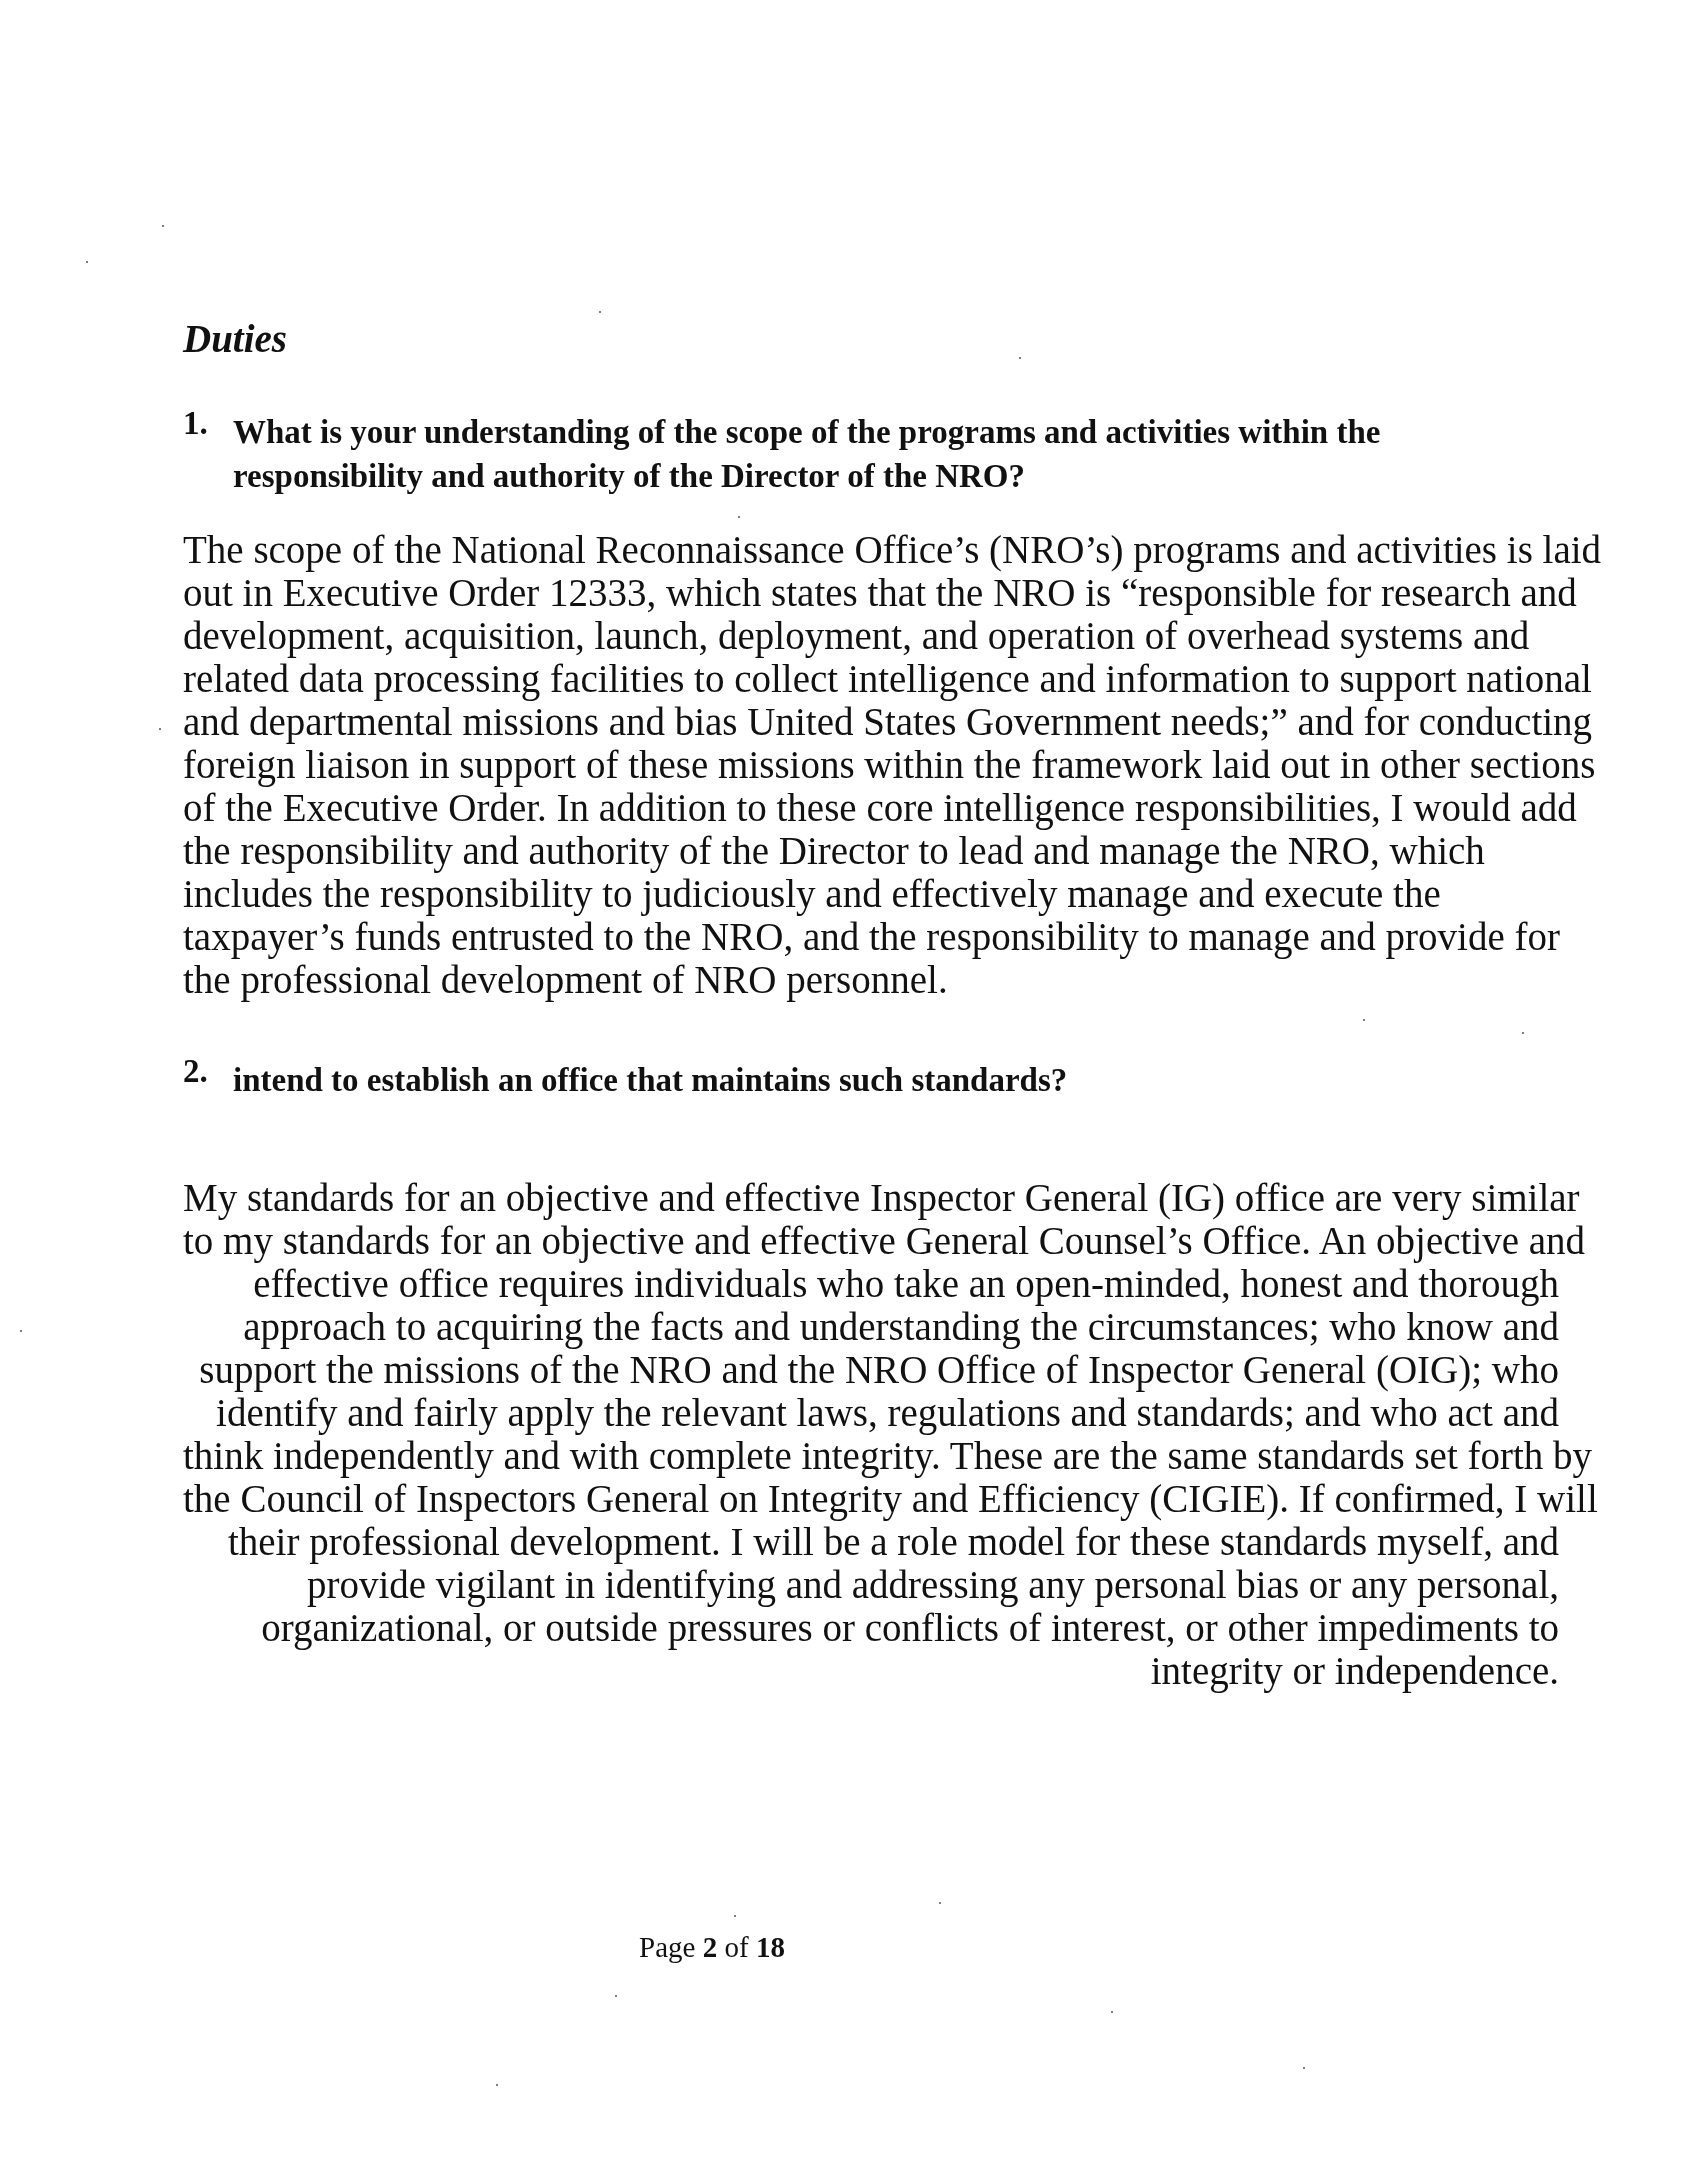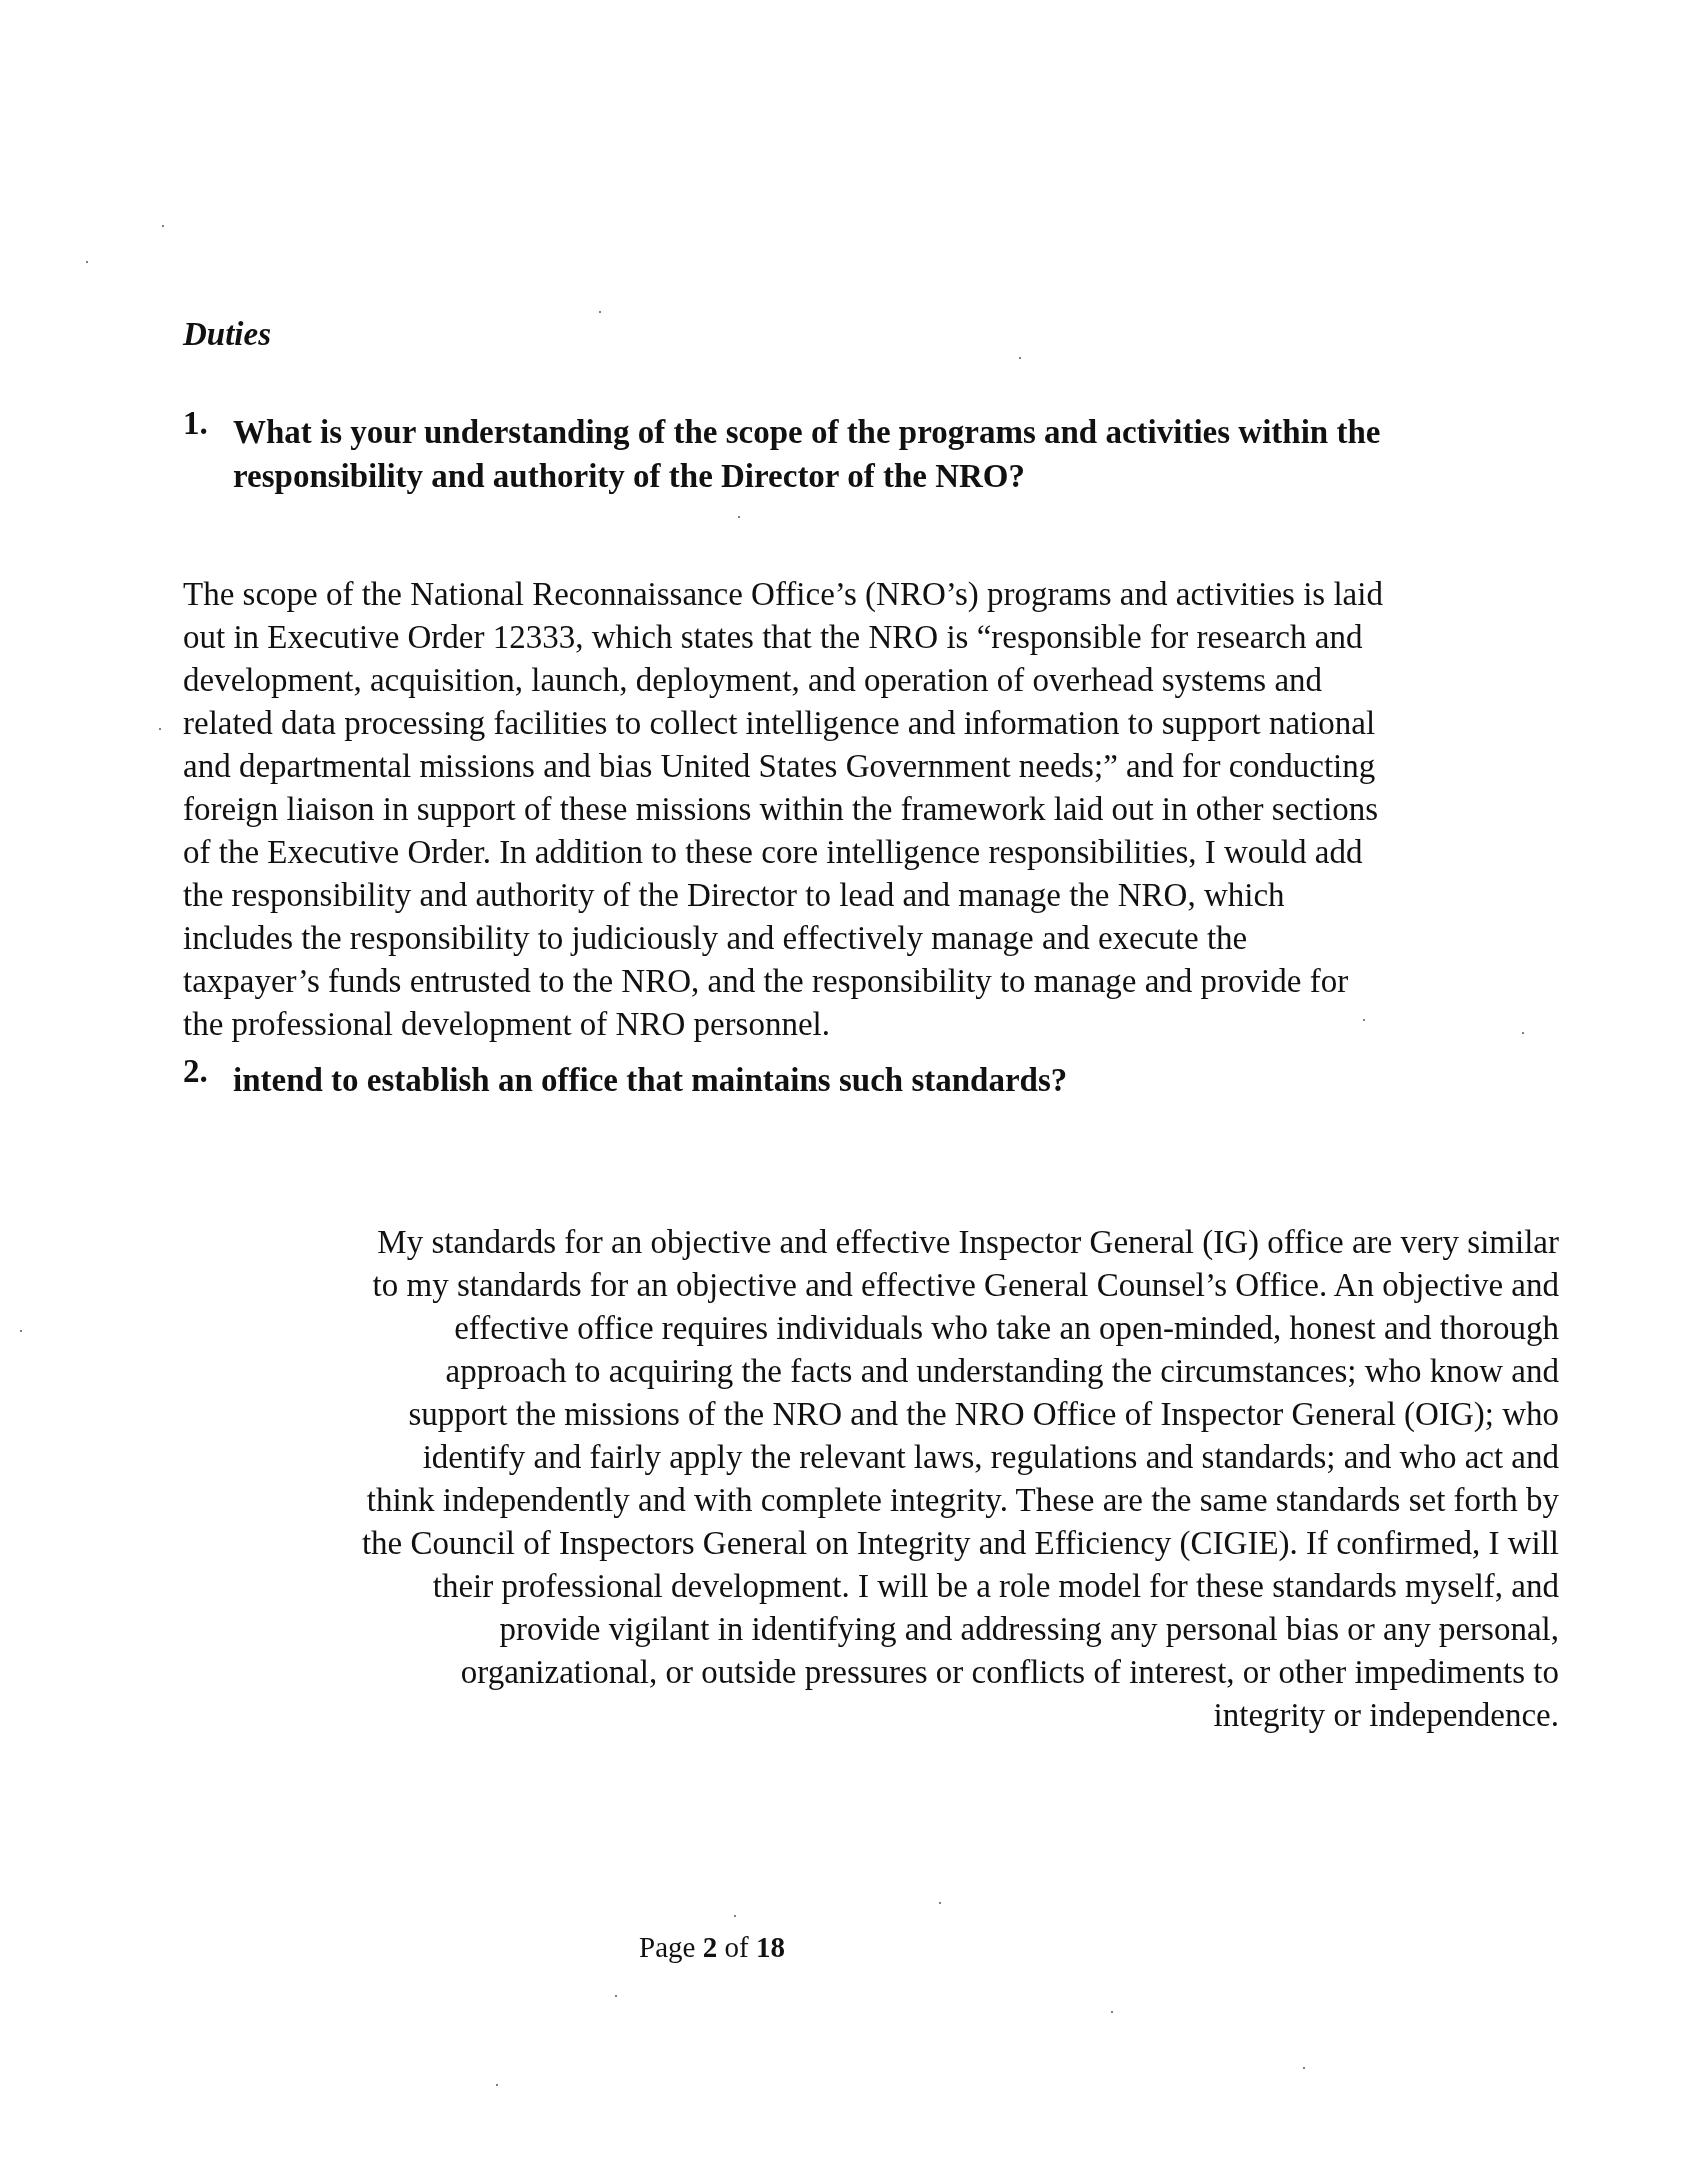--- a/index.html
+++ b/index.html
@@ -1,24 +1,24 @@
 <!DOCTYPE html>
 <html style="font-size:10.6px"><head>
 <meta charset="utf-8">
 <style>
   html, body { margin:0; padding:0; background:#ffffff; }
   body { width:1684px; height:2183px; position:relative; overflow:hidden;
          font-family:"Liberation Serif", serif; color:#111; }
-  .section-title { position:absolute; left:183px; top:316px; font-size:33px;
+  .section-title { position:absolute; left:183px; top:316px; font-size:39px;
                    font-style:italic; font-weight:bold; }
   .question { position:absolute; left:183px; font-size:33px; font-weight:bold; line-height:44px; }
   .question .num { position:absolute; left:0; top:0; }
   .question .text { position:absolute; left:50px; top:0; width:1356px;margin-top:9px; }
   .question .text span { display:block; white-space:nowrap; }
-  .para { position:absolute; left:183px; font-size:33px; line-height:43px; width:1376px;margin-top:45px; }
+  .para { position:absolute; left:183px; font-size:39px; line-height:43px; width:1376px; }
   .para span { display:block; white-space:nowrap; }
   .footer { position:absolute; left:0; width:1424px; top:1931px; text-align:center; font-size:29px; }
   .footer b { font-weight:bold; }
   .speck { position:absolute; width:2px; height:2px; background:#555; border-radius:50%; }
 </style>
 </head>
 <body>
 
 <div class="section-title">Duties</div>
 

